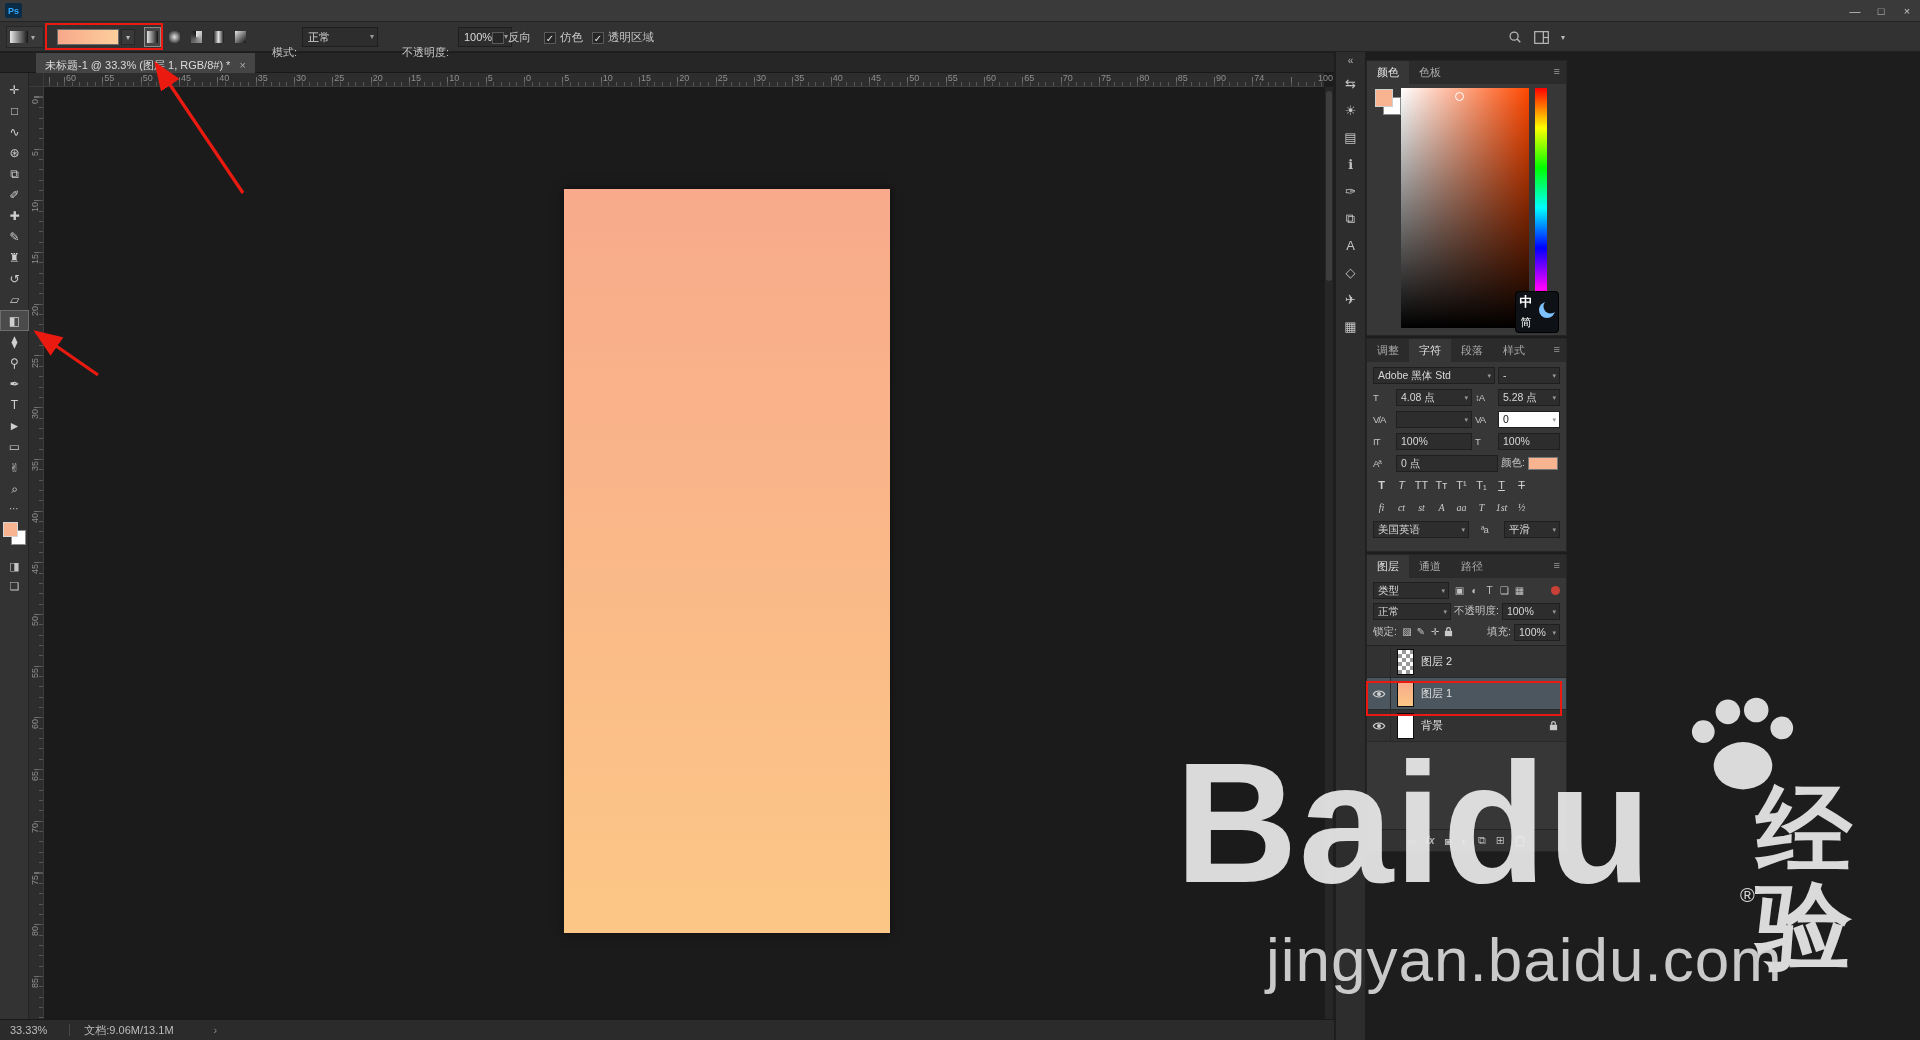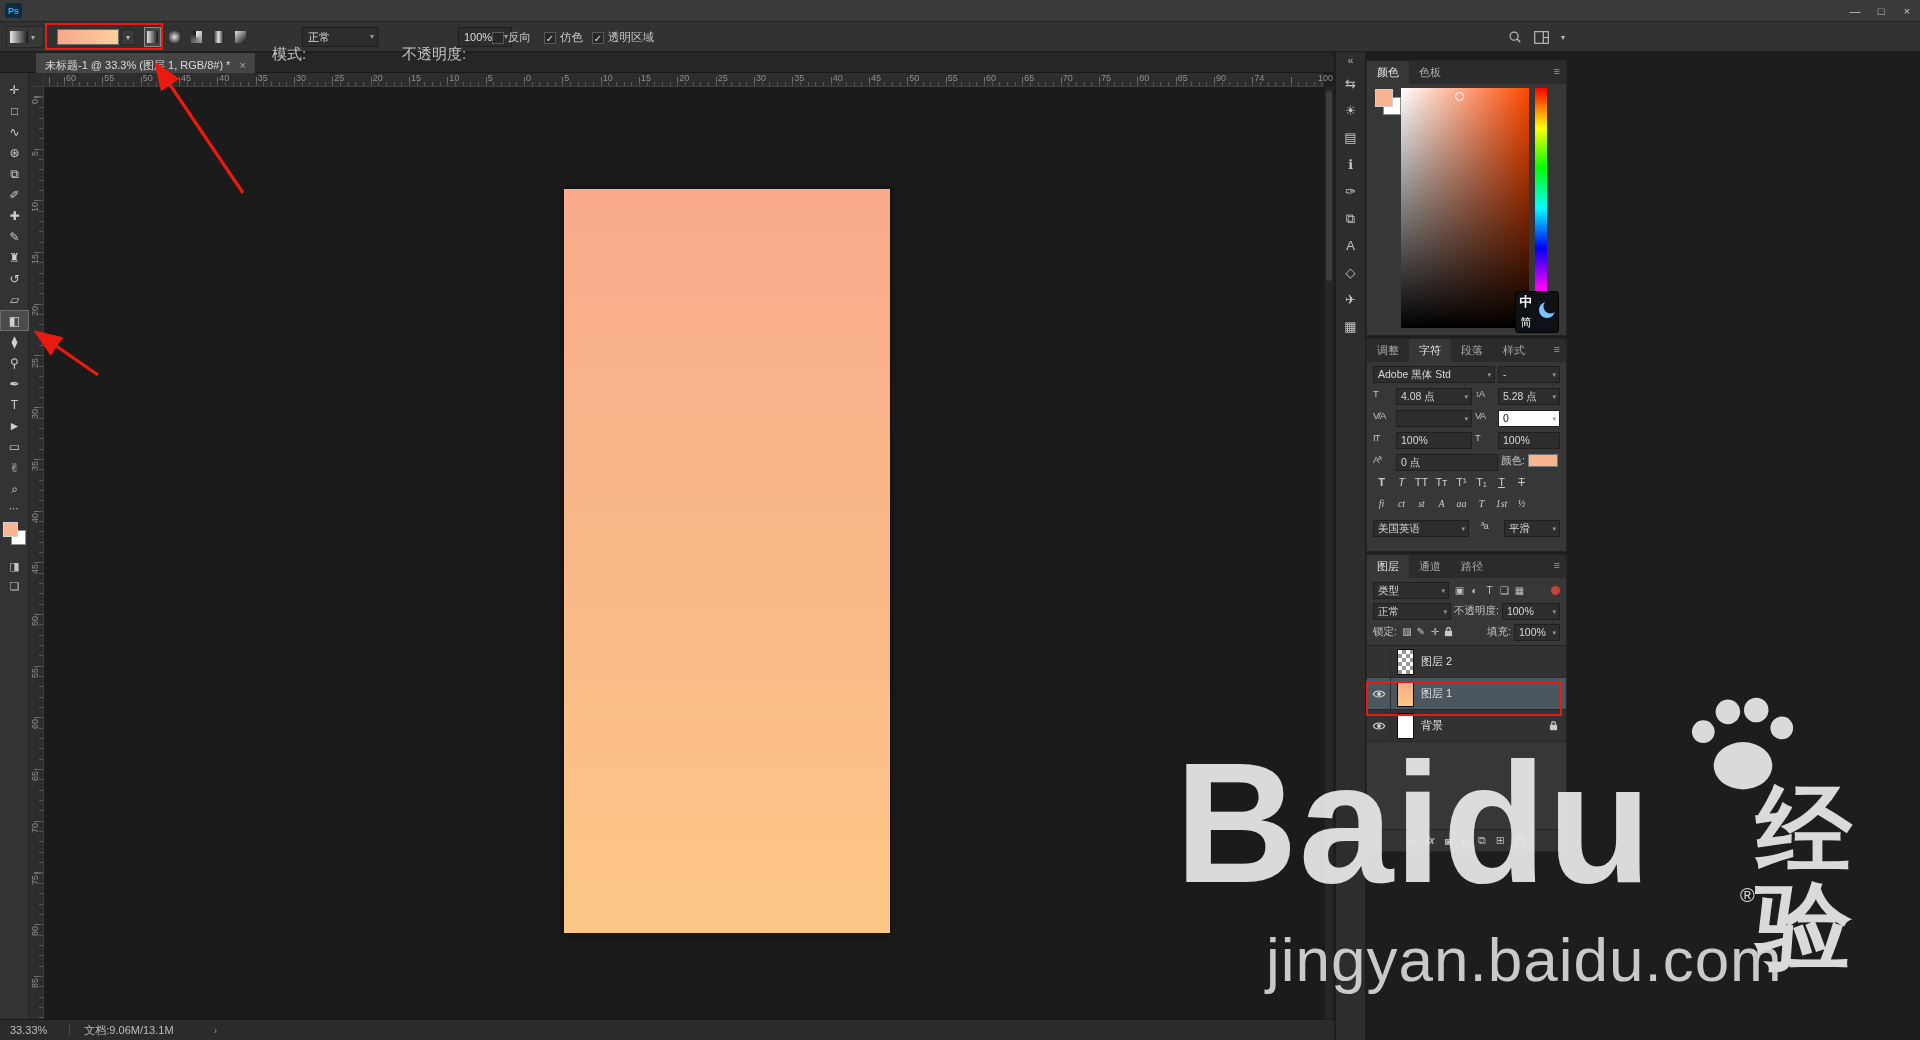--- a/index.html
+++ b/index.html
@@ -23,21 +23,21 @@
   .grad-chevron{position:absolute;left:121px;top:7px;width:14px;height:16px;background:#3a3a3a;border:1px solid #262626;color:#b9b9b9;font-size:8px;text-align:center;line-height:15px;}
   #grad-types{position:absolute;left:144px;top:5px;display:flex;gap:5px;}
   .gbtn{width:17px;height:20px;padding:3px 2px;border:1px solid transparent;}
   .gbtn.selected{border-color:#8a8a8a;background:#454545;}
   .gbtn i{display:block;width:100%;height:100%;}
   .g-linear i{background:linear-gradient(90deg,#e3e3e3,#121212);}
   .g-radial i{background:radial-gradient(circle,#e3e3e3,#121212);}
   .g-angle i{background:conic-gradient(#e3e3e3,#121212);}
   .g-reflected i{background:linear-gradient(90deg,#121212,#e3e3e3,#121212);}
   .g-diamond i{background:linear-gradient(135deg,#e3e3e3,#121212);}
-  .opt-label{position:absolute;top:23px;font-size:15px;color:#c6c6c6;white-space:nowrap;}
+  .opt-label{position:absolute;top:23px;font-size:11px;color:#c6c6c6;white-space:nowrap;}
   #mode-label{left:272px;} #opacity-label{left:402px;}
   .opt-select{position:absolute;top:5px;height:20px;background:#2d2d2d;border:1px solid #1e1e1e;font-size:11px;color:#dadada;line-height:18px;padding:0 16px 0 5px;white-space:nowrap;}
   .opt-select::after{content:"▾";position:absolute;right:3px;top:0;font-size:8px;color:#9a9a9a;line-height:18px;}
   #mode-select{left:302px;width:76px;} #opacity-select{left:458px;width:54px;}
   .opt-check{position:absolute;top:8px;display:flex;align-items:center;gap:4px;font-size:11.5px;color:#c6c6c6;white-space:nowrap;}
   .cbox{width:12px;height:12px;background:#262626;border:1px solid #5a5a5a;font-size:10px;line-height:11px;text-align:center;color:#e4e4e4;}
   .cbox.checked::after{content:"✓";}
   .ob-right{position:absolute;top:7px;display:flex;align-items:center;justify-content:center;width:18px;height:16px;color:#b9b9b9;}
   #ob-search{left:1506px;} #ob-workspace{left:1532px;} #ob-wschev{left:1554px;font-size:8px;}
 
@@ -92,21 +92,21 @@
   .pmenu{margin-left:auto;padding:4px 6px 0;color:#9a9a9a;font-size:11px;}
 
   
   .cp-fg{position:absolute;left:8px;top:28px;width:18px;height:18px;background:var(--fg);border:1px solid #cfcfcf;z-index:2;}
   .cp-bg{position:absolute;left:16px;top:36px;width:18px;height:18px;background:var(--bgsw);border:1px solid #8a8a8a;}
   .cp-field{position:absolute;left:34px;top:27px;width:128px;height:240px;background:linear-gradient(to top,#000,rgba(0,0,0,0)),linear-gradient(to right,#fff,var(--huefield));}
   .cp-marker{position:absolute;left:88px;top:31px;width:9px;height:9px;border:1.5px solid #fff;border-radius:50%;}
   .cp-hue{position:absolute;left:168px;top:27px;width:12px;height:240px;background:linear-gradient(#f00,#ff0,#0f0,#0ff,#00f,#f0f,#f00);}
 
   
-  .crow{display:flex;align-items:flex-start;gap:3px;margin:4px 6px 0;height:18px;}
+  .crow{display:flex;align-items:center;gap:3px;margin:4px 6px 0;height:18px;}
   .cicon{font-size:9.5px;color:#c4c4c4;width:20px;flex:none;letter-spacing:-1px;}
   .csel,.cfield{position:relative;height:17px;background:#2d2d2d;border:1px solid #1f1f1f;font-size:10.5px;color:#d8d8d8;line-height:15px;padding:0 14px 0 4px;white-space:nowrap;overflow:hidden;}
   .cfield{padding-right:4px;}
   .csel::after{content:"▾";position:absolute;right:3px;top:0;font-size:7px;color:#9a9a9a;line-height:15px;}
   .w-flex{flex:1;} .w-62{width:62px;flex:none;} .w-52{width:56px;flex:none;} .w-96{width:96px;flex:none;}
   .focusbox{background:#fff;color:#111;}
   .char-label{font-size:10.5px;color:#c4c4c4;margin-left:auto;}
   .char-color{width:30px;height:13px;background:var(--fg);border:1px solid #777;margin-right:2px;}
   .sbtn{width:17px;text-align:center;font-size:11px;color:#d0d0d0;}
   .sb-b{font-weight:bold;} .sb-i{font-style:italic;} .sb-u{text-decoration:underline;} .sb-s{text-decoration:line-through;}

